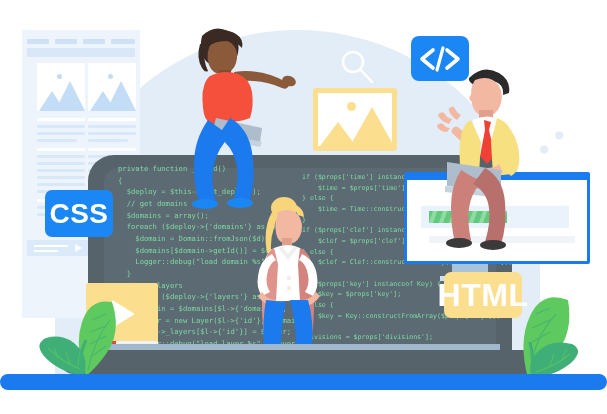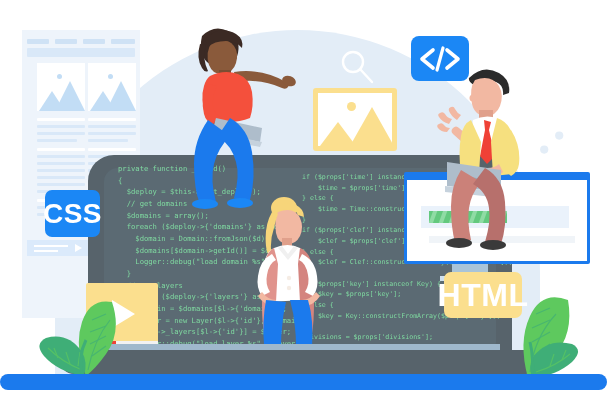--- a/index.html
+++ b/index.html
@@ -28,21 +28,21 @@
   .mon-screen{left:104px;top:168px;width:392px;height:178px;background:#5b6a73;border-radius:14px 14px 4px 4px;}
   .lap-base{left:60px;top:350px;width:480px;height:24px;background:#57636b;border-radius:6px 6px 14px 14px;}
   .lap-base2{left:100px;top:344px;width:400px;height:10px;background:#9fb8cc;}
   .ground{left:0px;top:374px;width:607px;height:16px;background:#1b7aed;border-radius:8px;}
   
   .code{position:absolute;font-family:"DejaVu Sans Mono", monospace;color:#7fd9a0;white-space:pre;line-height:1.62;}
   .codeA{left:118px;top:163px;font-size:7.2px;}
   .codeB{left:302px;top:172px;font-size:6.6px;}
   
   .badge{position:absolute;display:flex;align-items:center;justify-content:center;color:#fff;font-weight:bold;}
-  .badge-css{left:45px;top:190px;width:55px;height:47px;background:#1b87f5;border-radius:7px;font-size:28px;letter-spacing:.5px;}
+  .badge-css{left:45px;top:190px;width:68px;height:47px;background:#1b87f5;border-radius:7px;font-size:28px;letter-spacing:.5px;}
   .badge-html{left:444px;top:272px;width:78px;height:46px;background:#fbdf8e;border-radius:7px;font-size:32px;letter-spacing:.5px;}
   .badge-code{left:411px;top:36px;width:58px;height:45px;background:#1b87f5;border-radius:8px;font-size:0;}
   
   .imgcard{left:313px;top:88px;width:84px;height:63px;background:#fbdf8e;border-radius:3px;}
   .imgcard-in{position:absolute;left:5px;top:5px;right:5px;bottom:5px;background:#fff;overflow:hidden;}
   .imgcard-in .dot{position:absolute;left:29px;top:9px;width:9px;height:9px;border-radius:50%;background:#fbdf8e;}
   .imgcard-in .p1{position:absolute;left:2px;bottom:0;width:0;height:0;border-left:18px solid transparent;border-right:18px solid transparent;border-bottom:24px solid #fbdf8e;}
   .imgcard-in .p2{position:absolute;right:-2px;bottom:0;width:0;height:0;border-left:22px solid transparent;border-right:22px solid transparent;border-bottom:39px solid #fbdf8e;}
   
   .searchico{left:338px;top:48px;width:40px;height:40px;}

